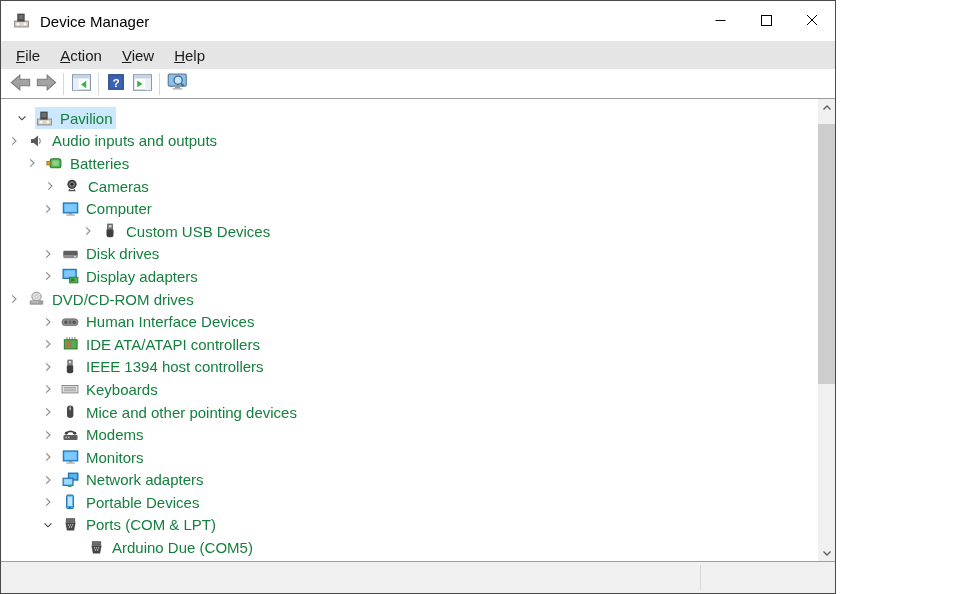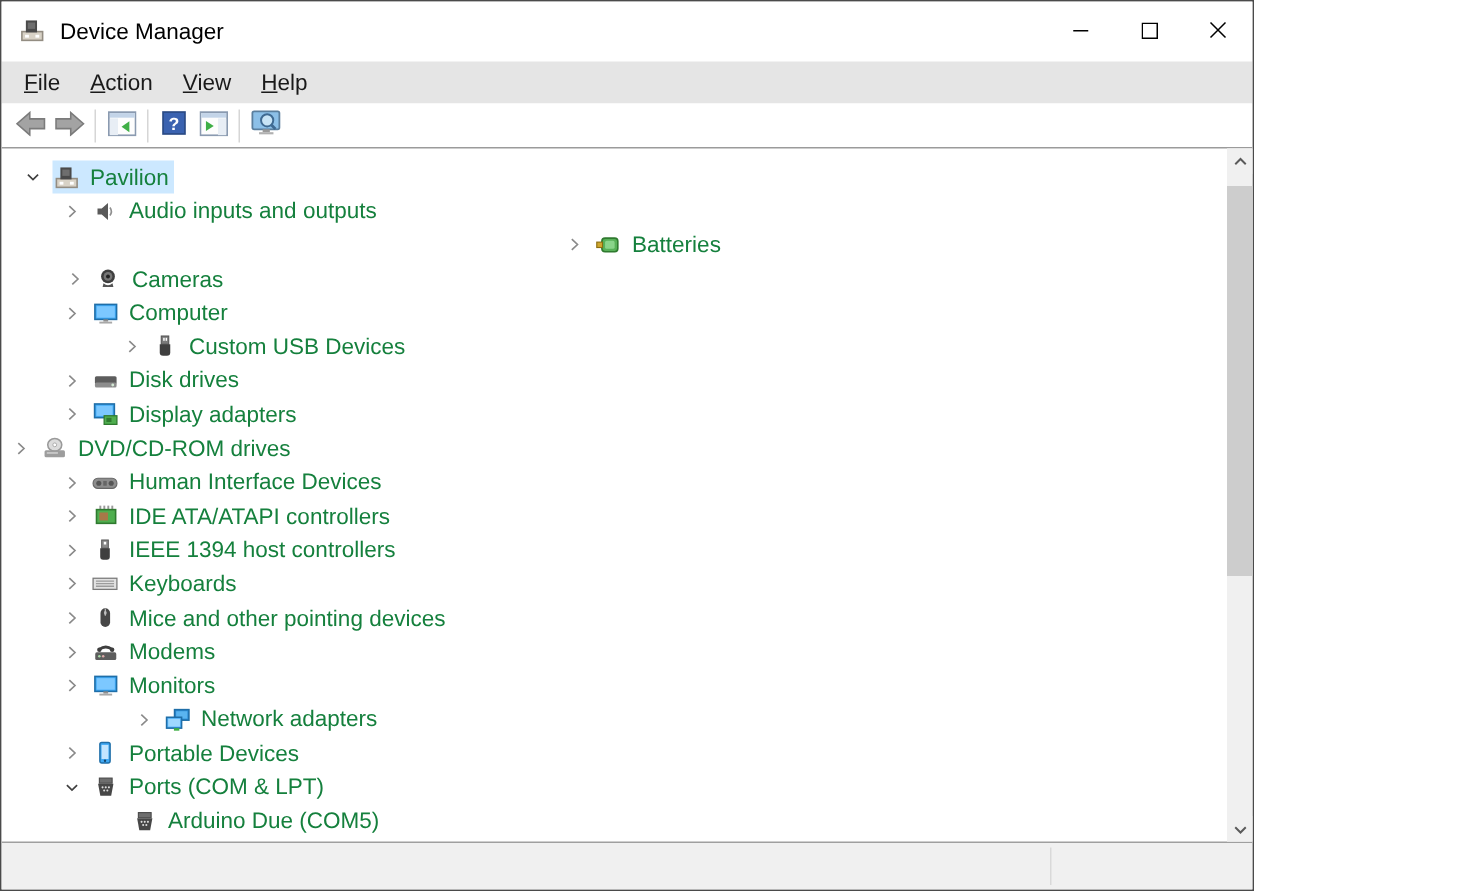--- a/index.html
+++ b/index.html
@@ -145,37 +145,37 @@
                 <rect x="1.5" y="8.5" width="13" height="5.5" fill="#d8d2c6" stroke="#938d82"></rect>
                 <rect x="4" y="1.5" width="7" height="7.5" fill="#4a4a4a"></rect>
                 <rect x="5.2" y="2.8" width="4.6" height="4" fill="#6e6e6e"></rect>
                 <rect x="3.5" y="10.5" width="2.4" height="1.8" fill="#fff"></rect>
                 <rect x="10" y="10.5" width="2.4" height="1.8" fill="#fff"></rect>
               </svg>
             </span>
             <span class="tree-label">Pavilion</span>
           </span>
         </div>
-        <div class="tree-row" style="padding-left: 34px;">
+        <div class="tree-row" style="">
           <span class="chev">
             <svg width="12" height="12" viewBox="0 0 12 12">
               <path d="M4.2 2.4 L8 6 L4.2 9.6" stroke="#8a8a8a" stroke-width="1.1" fill="none"></path>
             </svg>
           </span>
           <span class="row-body">
             <span class="tree-icon">
               <svg width="16" height="16" viewBox="0 0 16 16">
                 <path d="M3 6 H5.8 L10 2.4 V13.6 L5.8 10 H3 Z" fill="#5a5a5a"></path>
                 <path d="M11.3 5.3 Q13.2 8 11.3 10.7" stroke="#8f8f8f" stroke-width="1.1" fill="none"></path>
               </svg>
             </span>
             <span class="tree-label">Audio inputs and outputs</span>
           </span>
         </div>
-        <div class="tree-row" style="padding-left: 18px; justify-content: center;">
+        <div class="tree-row" style="padding-left: 18px;">
           <span class="chev">
             <svg width="12" height="12" viewBox="0 0 12 12">
               <path d="M4.2 2.4 L8 6 L4.2 9.6" stroke="#8a8a8a" stroke-width="1.1" fill="none"></path>
             </svg>
           </span>
           <span class="row-body">
             <span class="tree-icon">
               <svg width="17" height="16" viewBox="0 0 16 15">
                 <rect x="4" y="3.5" width="10" height="8.5" rx="2" fill="#58b158" stroke="#2f7a2f"></rect>
                 <rect x="6" y="5.2" width="6" height="5" rx="1" fill="#8ad48a"></rect>
@@ -411,21 +411,21 @@
               <svg width="17" height="16" viewBox="0 0 16 15">
                 <rect x="1.2" y="1.8" width="13.6" height="9.4" fill="#3fa9f5" stroke="#1f6ea8"></rect>
                 <rect x="2.3" y="2.9" width="11.4" height="7.2" fill="#7cc8ff"></rect>
                 <rect x="6.5" y="11.2" width="3" height="1.4" fill="#8f8f8f"></rect>
                 <rect x="4" y="12.6" width="8" height="1.2" fill="#a8a8a8"></rect>
               </svg>
             </span>
             <span class="tree-label">Monitors</span>
           </span>
         </div>
-        <div class="tree-row" style="padding-left: 34px; margin-left: 48px;">
+        <div class="tree-row" style="padding-left: 34px;">
           <span class="chev">
             <svg width="12" height="12" viewBox="0 0 12 12">
               <path d="M4.2 2.4 L8 6 L4.2 9.6" stroke="#8a8a8a" stroke-width="1.1" fill="none"></path>
             </svg>
           </span>
           <span class="row-body">
             <span class="tree-icon">
               <svg width="17" height="16" viewBox="0 0 16 15">
                 <rect x="6" y="1" width="9" height="6.6" fill="#2f8fd8" stroke="#1f6ea8"></rect>
                 <rect x="7" y="2" width="7" height="4.6" fill="#5ab4f0"></rect>

